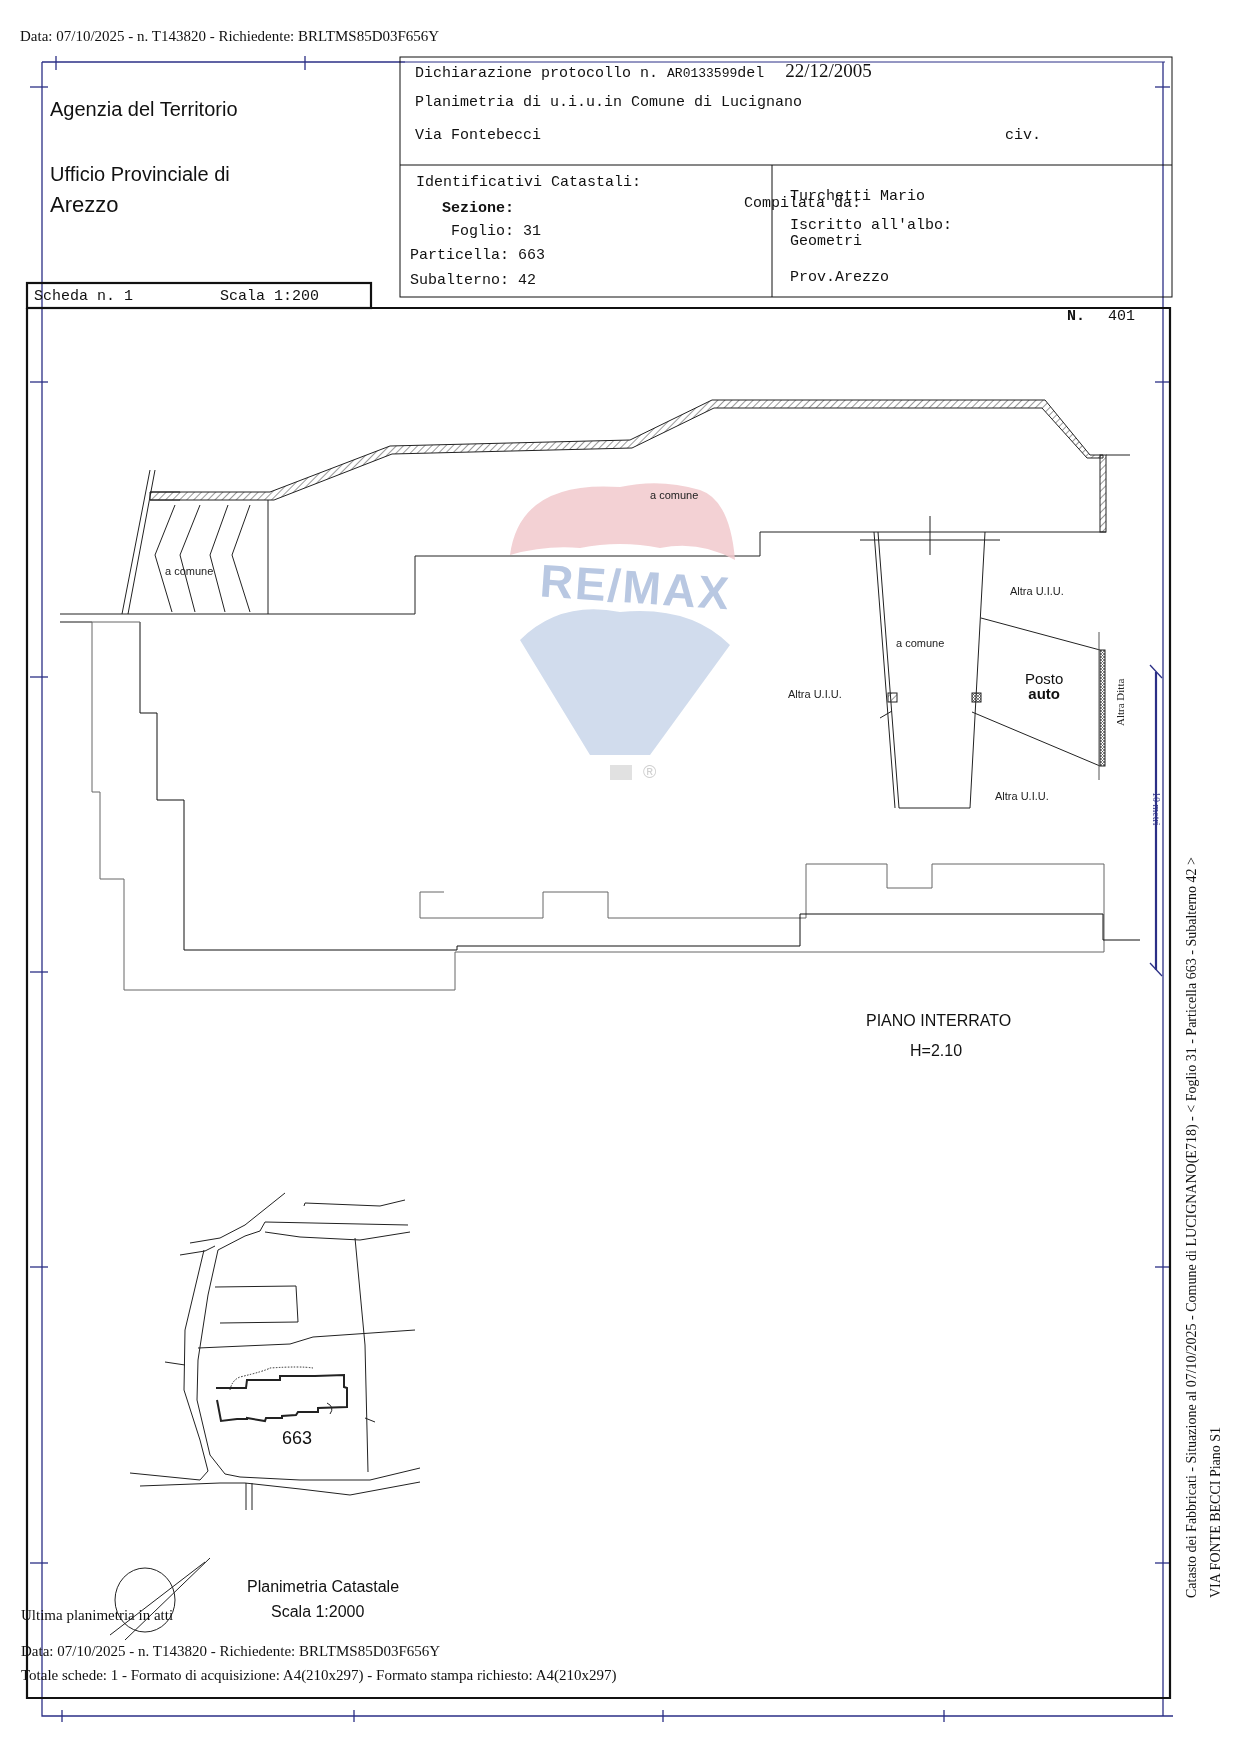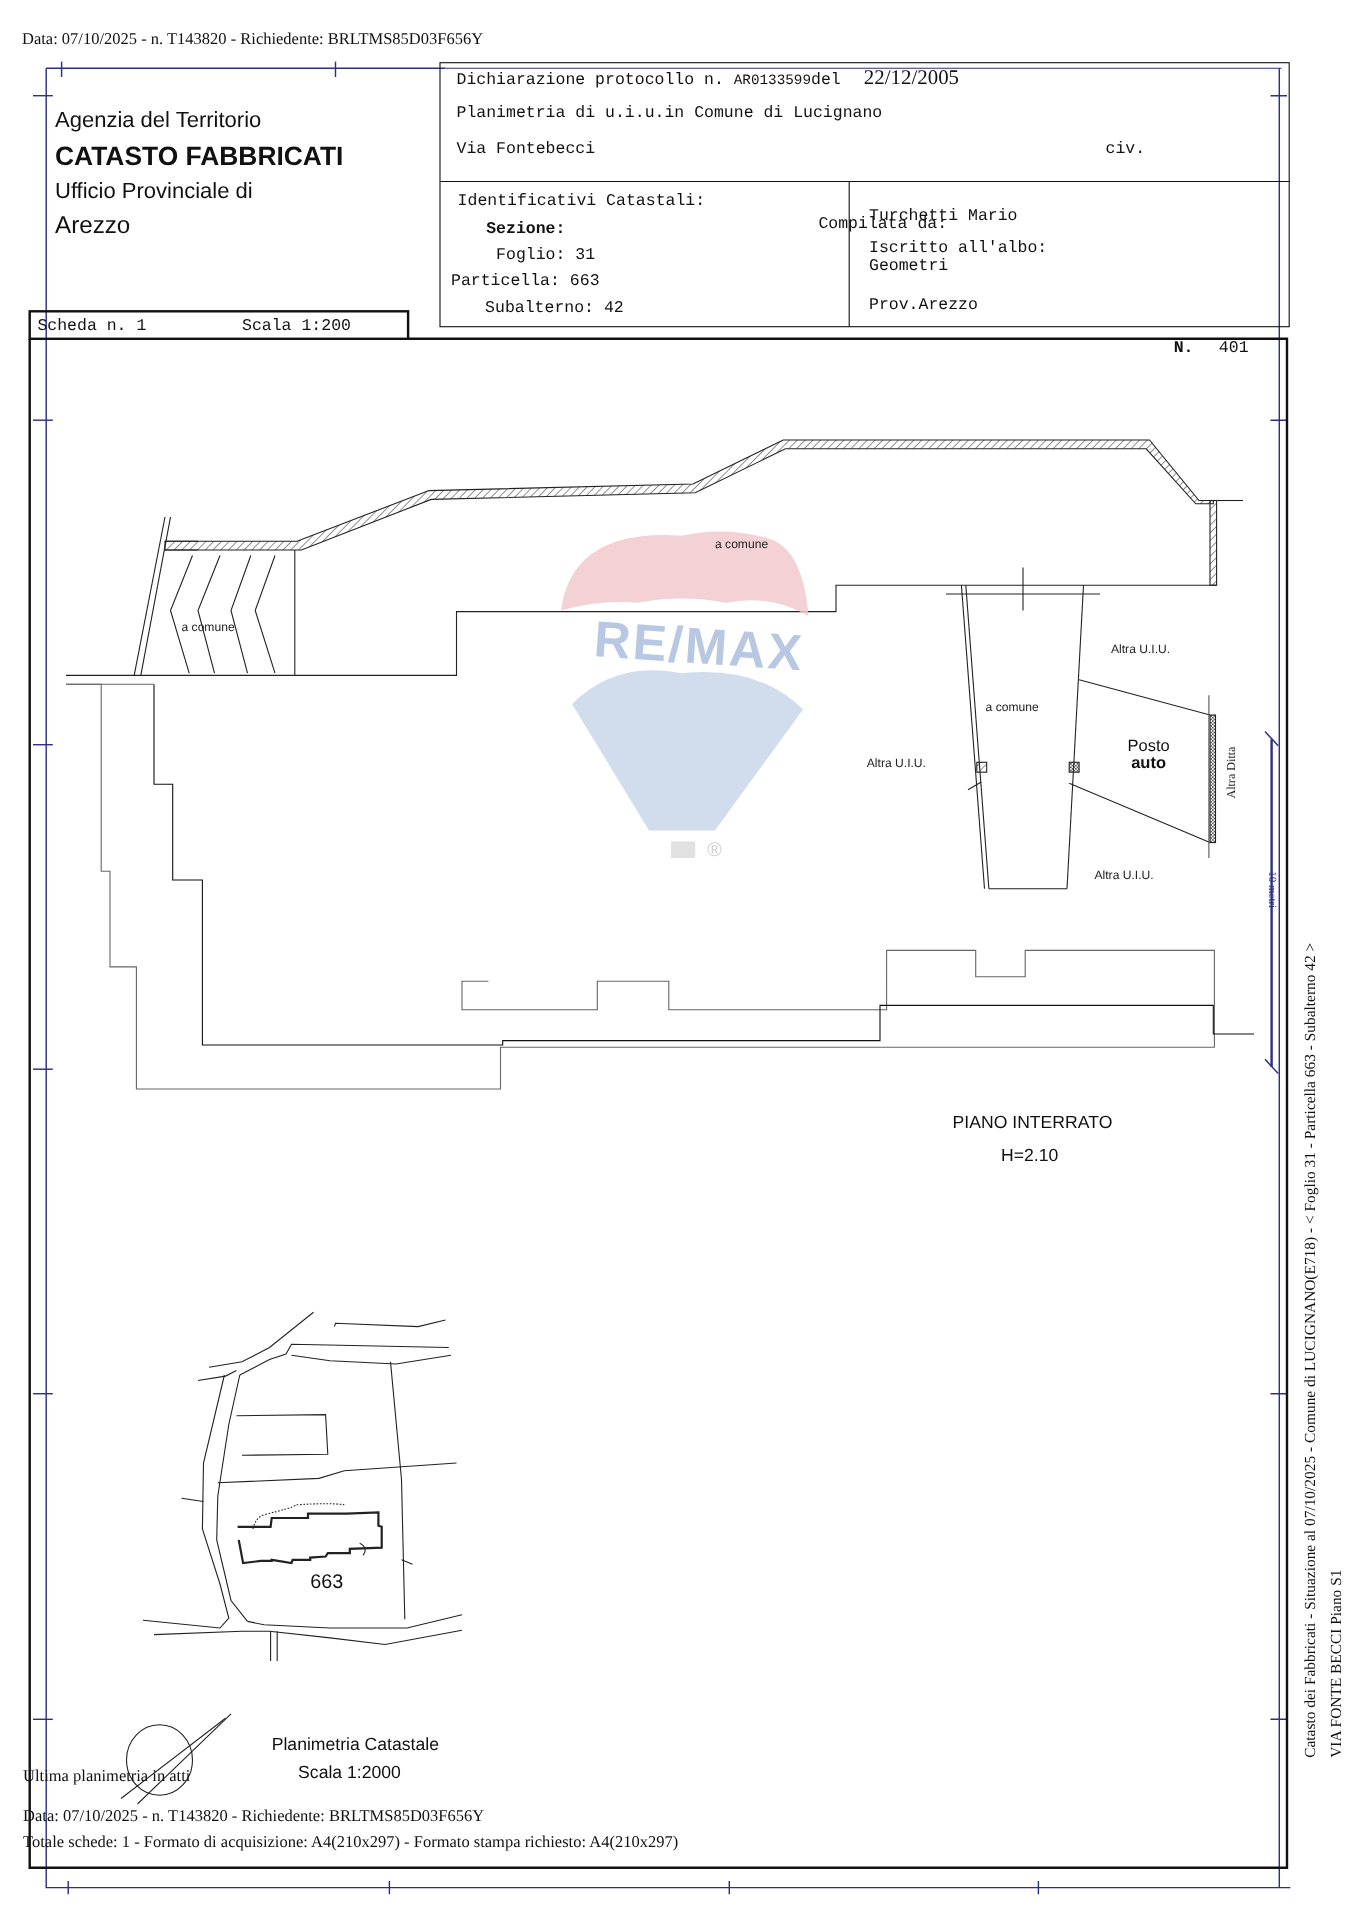--- a/index.html
+++ b/index.html
@@ -142,21 +142,20 @@
     <ellipse cx="145" cy="1600" rx="30" ry="32"></ellipse>
     <line x1="110" y1="1635" x2="205" y2="1562"></line>
     <line x1="125" y1="1640" x2="210" y2="1558"></line>
   </g>
 </svg>
 
 <div class="abs serif header-line" style="left:20px; top:28px;">Data: 07/10/2025 - n. T143820 - Richiedente: BRLTMS85D03F656Y</div>
 
 <div class="abs agency" style="top:0; height:240px;">
   <div class="l1">Agenzia del Territorio</div>
-  <div class="l2">CATASTO FABBRICATI</div>
   <div class="l3">Ufficio Provinciale di</div>
   <div class="l4">Arezzo</div>
 </div>
 
 <div class="abs box-text" style="left:415px; top:60px;">
   <span>Dichiarazione protocollo n.</span>
   <span class="serif" style="font-size:13px;font-family:Liberation Mono, monospace;">AR0133599</span><span>del</span>
   <span class="serif" style="font-size:19px; margin-left:12px;">22/12/2005</span>
 </div>
 <div class="abs box-text" style="left:415px; top:94px;">Planimetria di u.i.u.in Comune di Lucignano</div>
@@ -166,21 +165,21 @@
 <div class="abs box-text" style="left:416px; top:174px;">Identificativi Catastali:</div>
 <div class="abs box-text" style="left:442px; top:200px; font-weight:bold;">Sezione:</div>
 <div class="abs box-text" style="left:451px; top:223px;">
   <span>Foglio:</span>
   <span>31</span>
 </div>
 <div class="abs box-text" style="left:410px; top:247px;">
   <span>Particella:</span>
   <span>663</span>
 </div>
-<div class="abs box-text" style="left:410px; top:272px;margin-left:31px;">
+<div class="abs box-text" style="left:410px; top:272px;">
   <span>Subalterno:</span>
   <span>42</span>
 </div>
 
 <div class="abs box-text" style="left:744px; top:171px;margin-top:24px;">Compilata da:</div>
 <div class="abs box-text" style="left:790px; top:188px;">Turchetti Mario</div>
 <div class="abs box-text" style="left:790px; top:217px;">Iscritto all'albo:</div>
 <div class="abs box-text" style="left:790px; top:233px;">Geometri</div>
 <div class="abs box-text" style="left:790px; top:269px;">
   <span>Prov.</span><span>Arezzo</span>

